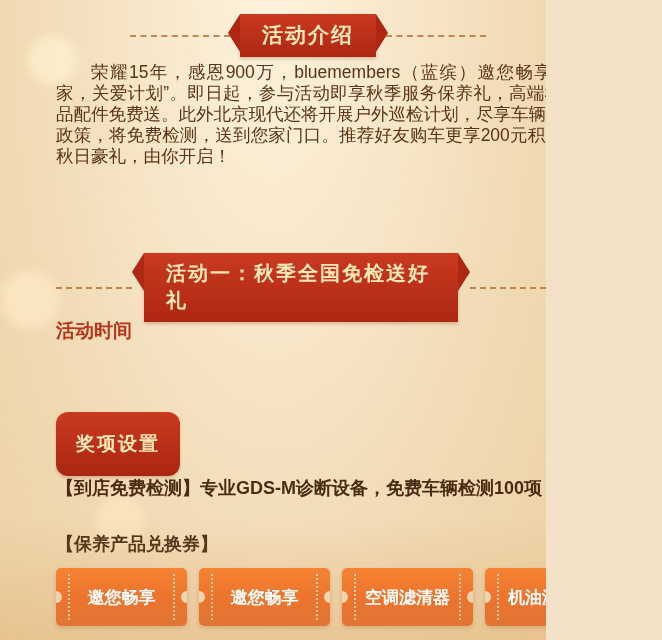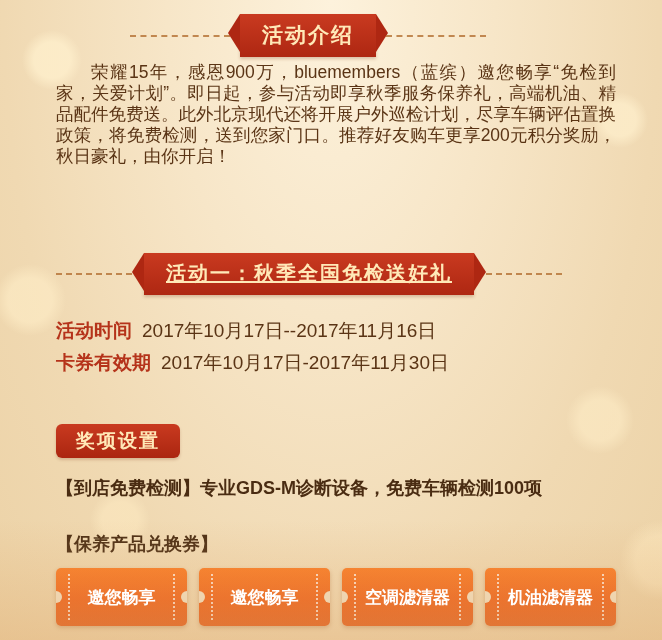--- a/index.html
+++ b/index.html
@@ -8,21 +8,21 @@
   }
   body {
     width: 662px;
     height: 640px;
     font-family: "Liberation Sans", sans-serif;
     background: #f3e2c8;
     overflow: hidden;
   }
   .page {
     position: relative;
-    width: 662px;
+    width: 546px;
     height: 640px;
     background:
       radial-gradient(circle at 52px 60px, rgba(255,240,205,0.75) 0 18px, rgba(255,240,205,0) 30px),
       radial-gradient(circle at 620px 120px, rgba(255,240,205,0.7) 0 16px, rgba(255,240,205,0) 28px),
       radial-gradient(circle at 30px 300px, rgba(255,238,200,0.6) 0 22px, rgba(255,238,200,0) 36px),
       radial-gradient(circle at 600px 420px, rgba(255,238,200,0.55) 0 20px, rgba(255,238,200,0) 34px),
       radial-gradient(circle at 120px 520px, rgba(255,236,196,0.5) 0 18px, rgba(255,236,196,0) 30px),
       radial-gradient(circle at 660px 560px, rgba(255,236,196,0.5) 0 24px, rgba(255,236,196,0) 40px),
       radial-gradient(ellipse at 50% 0%, #fdf2dc 0%, #f7e6c8 35%, #f0d9b2 70%, #ecd2a6 100%);
     overflow: hidden;
@@ -51,21 +51,21 @@
   .ribbon {
     position: relative;
     background: linear-gradient(180deg, #c93a20 0%, #ae2712 100%);
     color: #ffe9b8;
     font-size: 21px;
     font-weight: bold;
     letter-spacing: 2px;
     padding: 7px 22px 8px 22px;
     box-shadow: 0 2px 3px rgba(120,50,20,.25);
   }
-  .ribbon.small { font-size: 20px; text-decoration: underline; }
+  .ribbon.small { font-size: 20px; }
   .ribbon::before,
   .ribbon::after {
     content: "";
     position: absolute;
     top: 0;
     width: 0; height: 0;
     border-top: 19px solid transparent;
     border-bottom: 19px solid transparent;
   }
   .ribbon::before { left: -12px;  border-right: 12px solid #ae2712; }
@@ -121,24 +121,23 @@
   
   .pill {
     position: absolute;
     top: 412px;
     left: 56px;
     background: linear-gradient(180deg, #c93a20 0%, #ab2610 100%);
     color: #ffe9b8;
     font-size: 19px;
     font-weight: bold;
     letter-spacing: 2px;
-    padding: 4px 20px;
-    border-radius: 6px;
+    padding: 19px 20px;
+    border-radius: 12px;
     box-shadow: 0 2px 3px rgba(120,50,20,.22);
-    margin-top: 12px;
   }
 
   
   .detail {
     position: absolute;
     left: 56px;
     width: 580px;
     font-size: 18px;
     color: #4a2c12;
     font-weight: bold;
@@ -204,25 +203,20 @@
 
   <div class="banner-row banner2">
     <div class="dashline"></div>
     <div class="ribbon small">活动一：秋季全国免检送好礼</div>
     <div class="dashline"></div>
   </div>
 
   <div class="time-block">
     <div class="time-row">
       <div class="time-label">活动时间</div>
-      <div class="time-value">2017年10月17日--2017年11月16日</div>
-    </div>
-    <div class="time-row">
-      <div class="time-label">卡券有效期</div>
-      <div class="time-value">2017年10月17日-2017年11月30日</div>
     </div>
   </div>
 
   <div class="pill">奖项设置</div>
 
   <div class="detail detail-1">【到店免费检测】专业GDS-M诊断设备，免费车辆检测100项</div>
   <div class="detail detail-2">【保养产品兑换券】</div>
 
   <div class="tickets">
     <div class="ticket">

